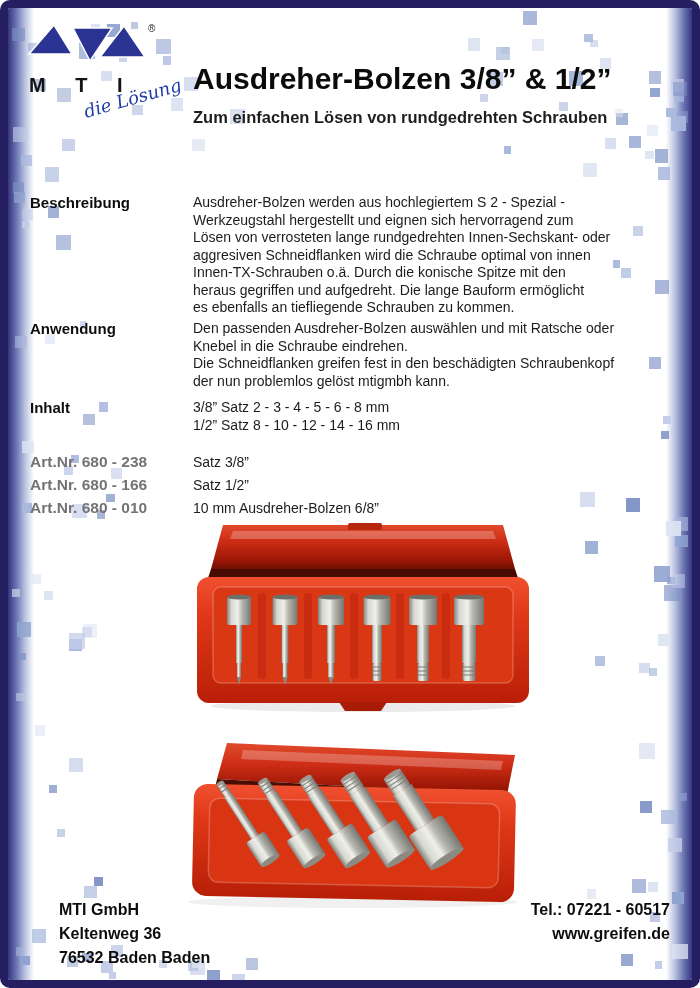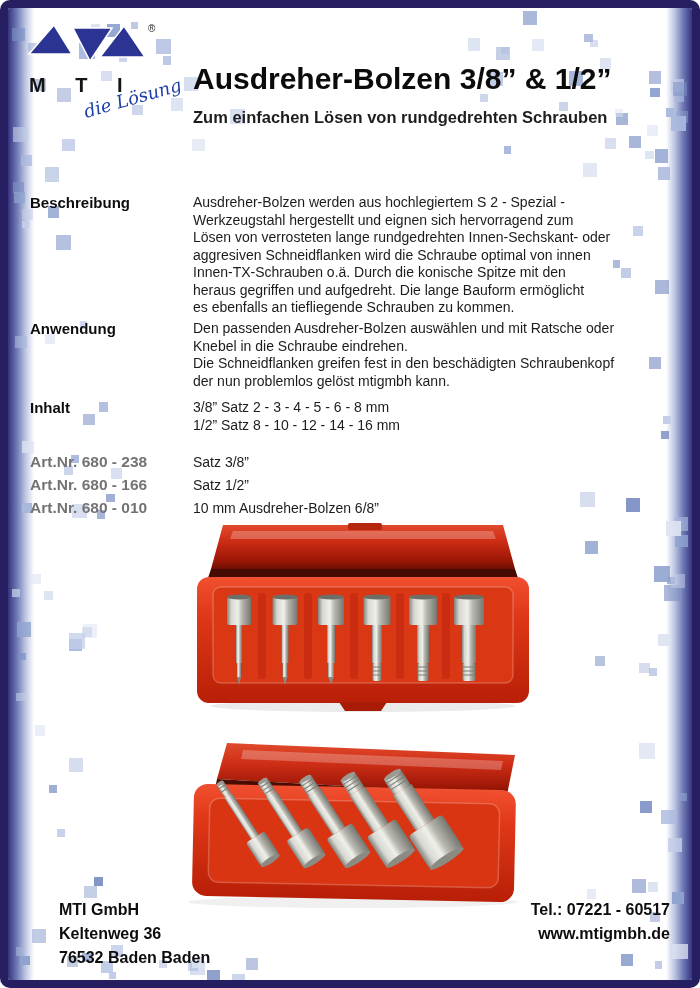--- a/index.html
+++ b/index.html
@@ -441,17 +441,17 @@
       </g>
     </svg>
 
     <div class="footer-left">
       <div>MTI GmbH</div>
       <div>Keltenweg 36</div>
       <div>76532 Baden Baden</div>
     </div>
     <div class="footer-right">
       <div>Tel.: 07221 - 60517</div>
-      <div>www.mtigmbh.de</div>
+      <div>www.greifen.de</div>
     </div>
 
   </div>
 </div>
 
 </body></html>

